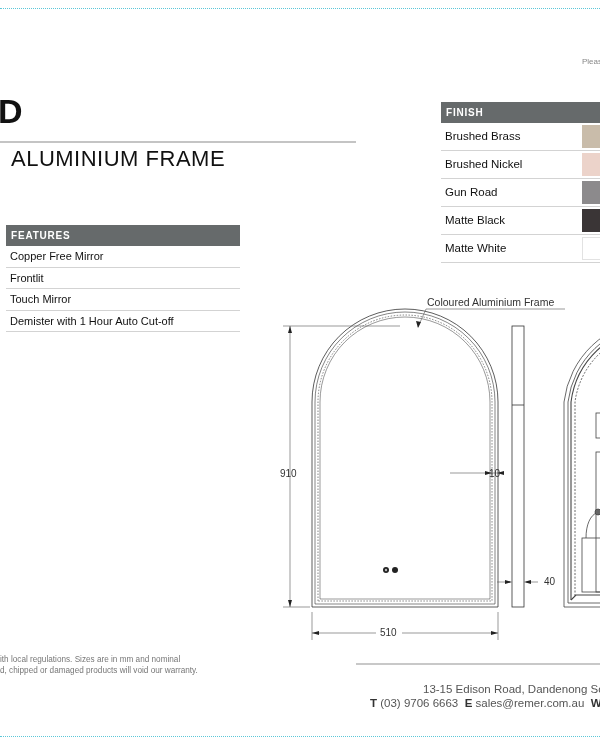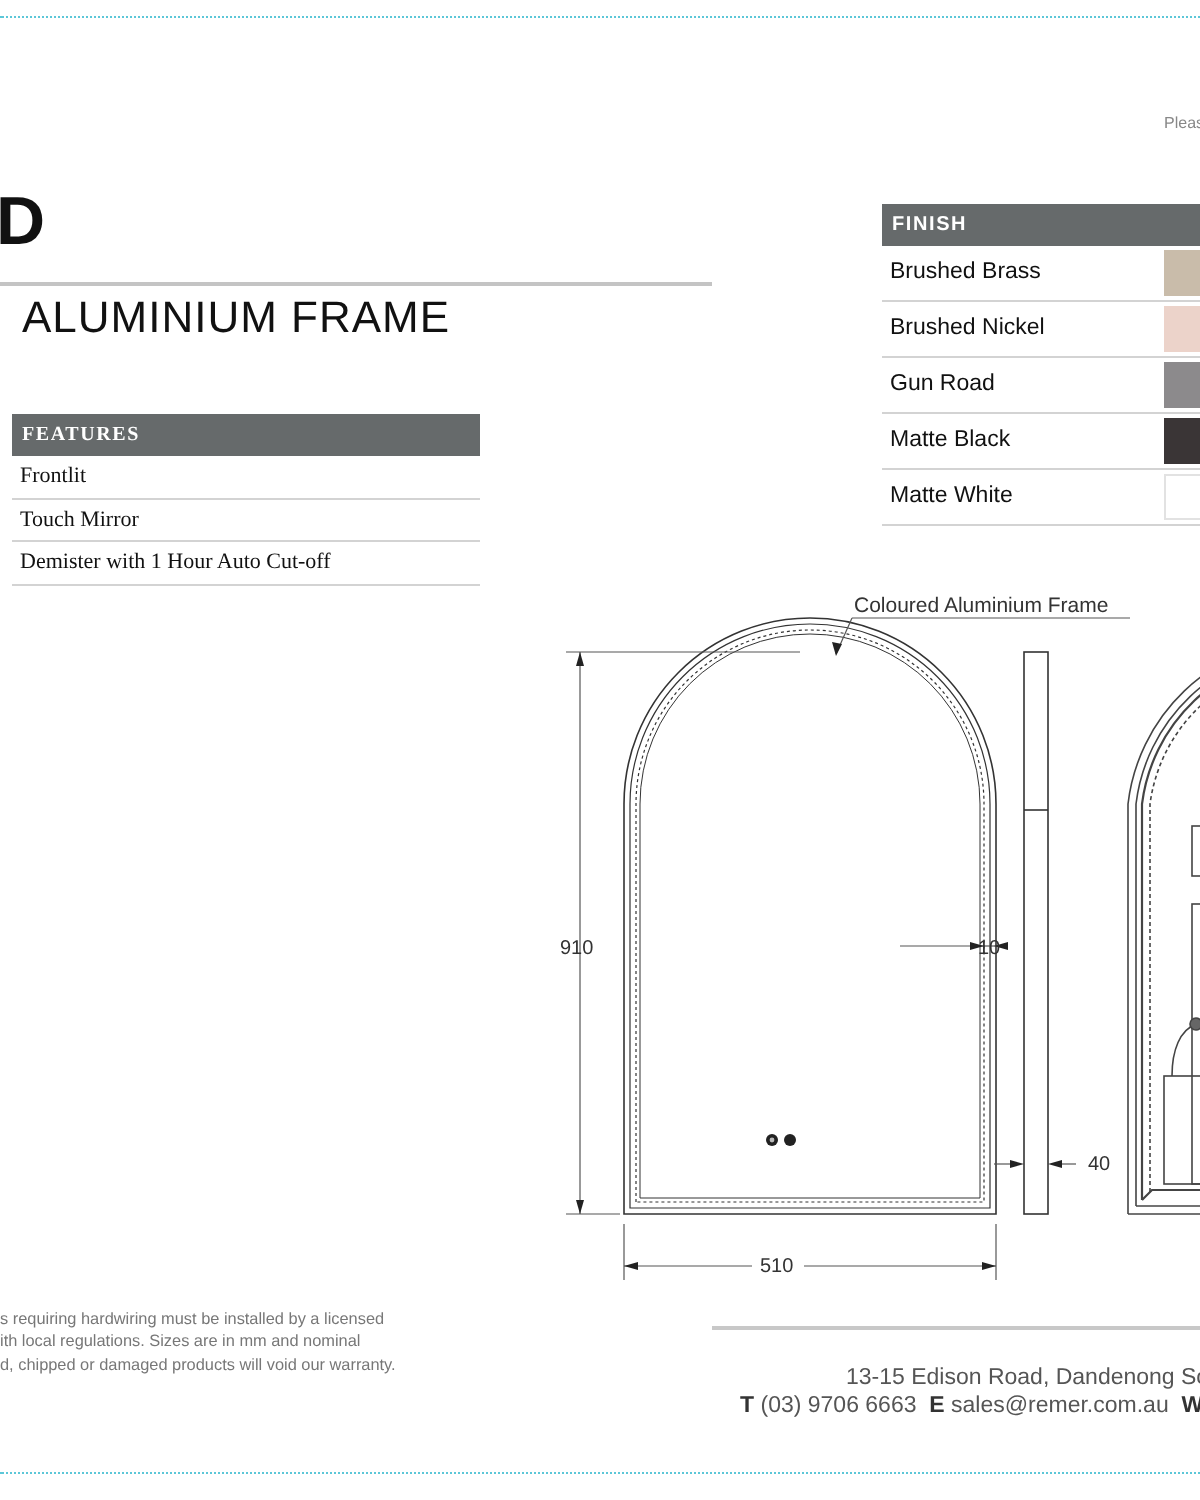--- a/index.html
+++ b/index.html
@@ -10,21 +10,21 @@
   .dotline { position: absolute; left: 0; width: 600px; height: 0; border-top: 1px dotted #5cc7d8; }
   .abs { position: absolute; }
   .please { left: 582px; top: 57px; font-size: 8px; color: #888; white-space: nowrap; }
   .title-d { left: -2px; top: 94px; font-size: 34px; font-weight: bold; color: #111; line-height: 1; }
   .title-rule { left: 0; top: 141px; width: 356px; height: 2px; background: #c4c4c4; }
   .subtitle { left: 0; top: 146px; font-size: 22px; letter-spacing: 0.5px; color: #111; white-space: nowrap; margin-left: 11px; }
 
   .table { position: absolute; }
   .thead { background: #666a6b; color: #fff; font-weight: bold; font-size: 10px; letter-spacing: 0.8px; height: 21px; line-height: 21px; padding-left: 5px; }
   .trow { font-size: 11px; color: #111; height: 20.6px; line-height: 20px; padding-left: 4px; border-bottom: 1.5px solid #d3d3d3; white-space: nowrap; position: relative; }
-  .features { left: 6px; top: 207px; width: 234px; font-family: Liberation Serif, serif; }
+  .features { left: 6px; top: 225px; width: 234px; }
   .finish { left: 441px; top: 102px; width: 170px; }
   .finish .thead { height: 21px; }
   .finish .trow { height: 27px; line-height: 27px; font-size: 11.5px; }
   .swatch { position: absolute; left: 141px; top: 2px; width: 30px; height: 23px; }
 
   .disclaimer { left: 0; top: 654px; font-size: 8.2px; line-height: 11.3px; color: #777; white-space: pre; }
   .foot-rule { left: 356px; top: 663px; width: 260px; height: 1.5px; background: #c8c8c8; }
   .address { left: 423px; top: 683px; font-size: 11.5px; color: #555; white-space: nowrap; }
   .contact { left: 370px; top: 697px; font-size: 11.5px; color: #555; white-space: nowrap; }
   .contact b { color: #333; }
@@ -36,20 +36,21 @@
 <div class="dotline" style="top:8px;"></div>
 <div class="dotline" style="top:736px;"></div>
 
 <div class="abs please">Pleas</div>
 <div class="abs title-d">D</div>
 <div class="abs title-rule"></div>
 <div class="abs subtitle">ALUMINIUM FRAME</div>
 
 <div class="table features">
   <div class="thead">FEATURES</div>
+  <div class="trow">Copper Free Mirror</div>
   <div class="trow">Frontlit</div>
   <div class="trow">Touch Mirror</div>
   <div class="trow">Demister with 1 Hour Auto Cut-off</div>
 </div>
 
 <div class="table finish">
   <div class="thead">FINISH</div>
   <div class="trow">
     <span>Brushed Brass</span>
     <span class="swatch" style="background: rgb(201, 188, 170);"></span>
@@ -131,21 +132,21 @@
     <line x1="568" y1="603" x2="600" y2="603"></line>
     <path d="M571 600 L576 595 L600 595" stroke-width="1.1"></path>
     <rect x="596" y="413" width="10" height="25"></rect>
     <rect x="596" y="452" width="10" height="140"></rect>
     <rect x="582" y="538" width="22" height="54"></rect>
     <path d="M586 538 C586 525 590 515 598 512"></path>
     <circle cx="598" cy="512" r="3" fill="#666"></circle>
   </g>
 </svg>
 
-<div class="abs disclaimer"><div>s requiring hardwiring must be installed by a licensed</div><div>ith local regulations. Sizes are in mm and nominal</div><div>d, chipped or damaged products will void our warranty.</div></div>
+<div class="abs disclaimer"><div>ith local regulations. Sizes are in mm and nominal</div><div>d, chipped or damaged products will void our warranty.</div></div>
 <div class="abs foot-rule"></div>
 <div class="abs address">13-15 Edison Road, Dandenong Sou</div>
 <div class="abs contact">
   <b>T</b>
   <span>(03) 9706 6663</span>&nbsp;
   <b>E</b>
   <span>sales@remer.com.au</span>&nbsp;
   <b>W</b>
   
 </div>

